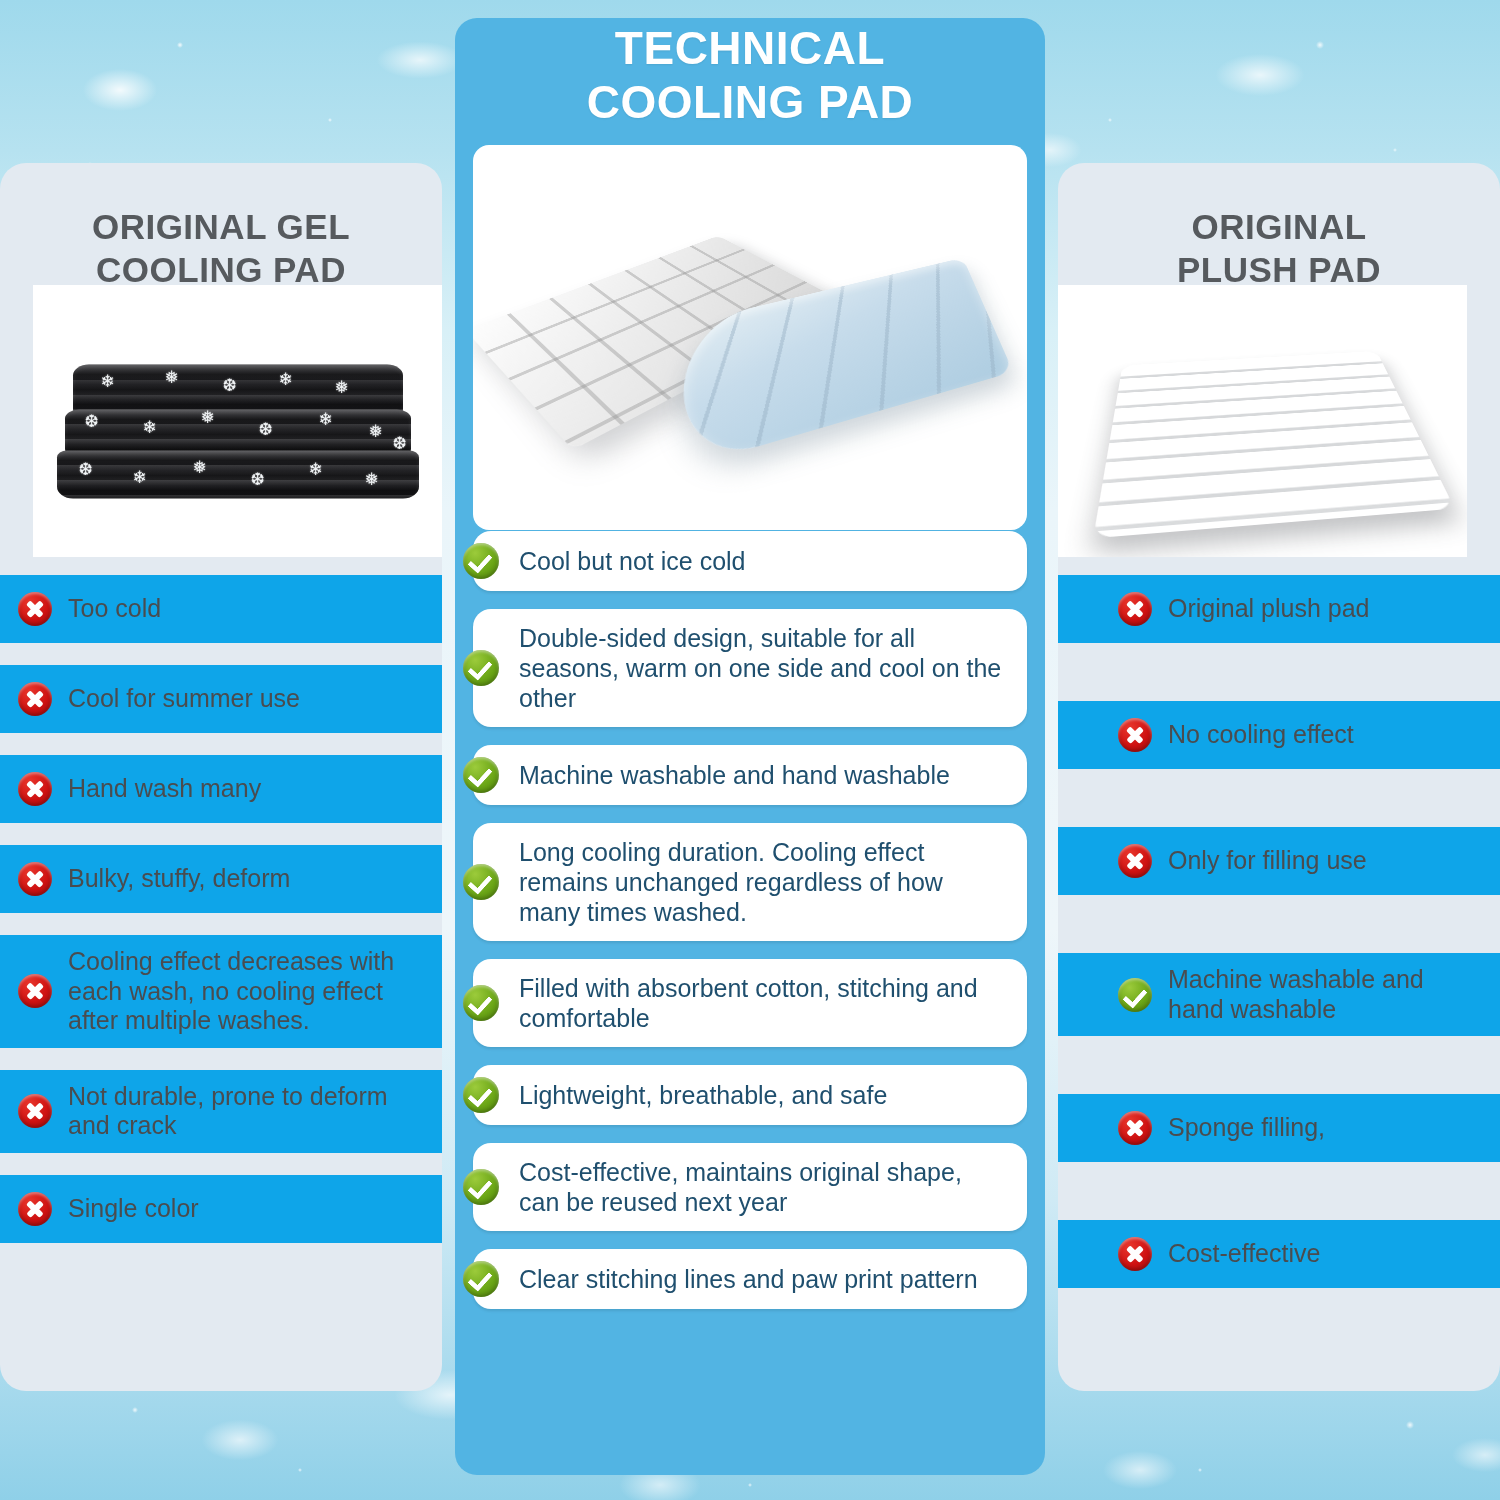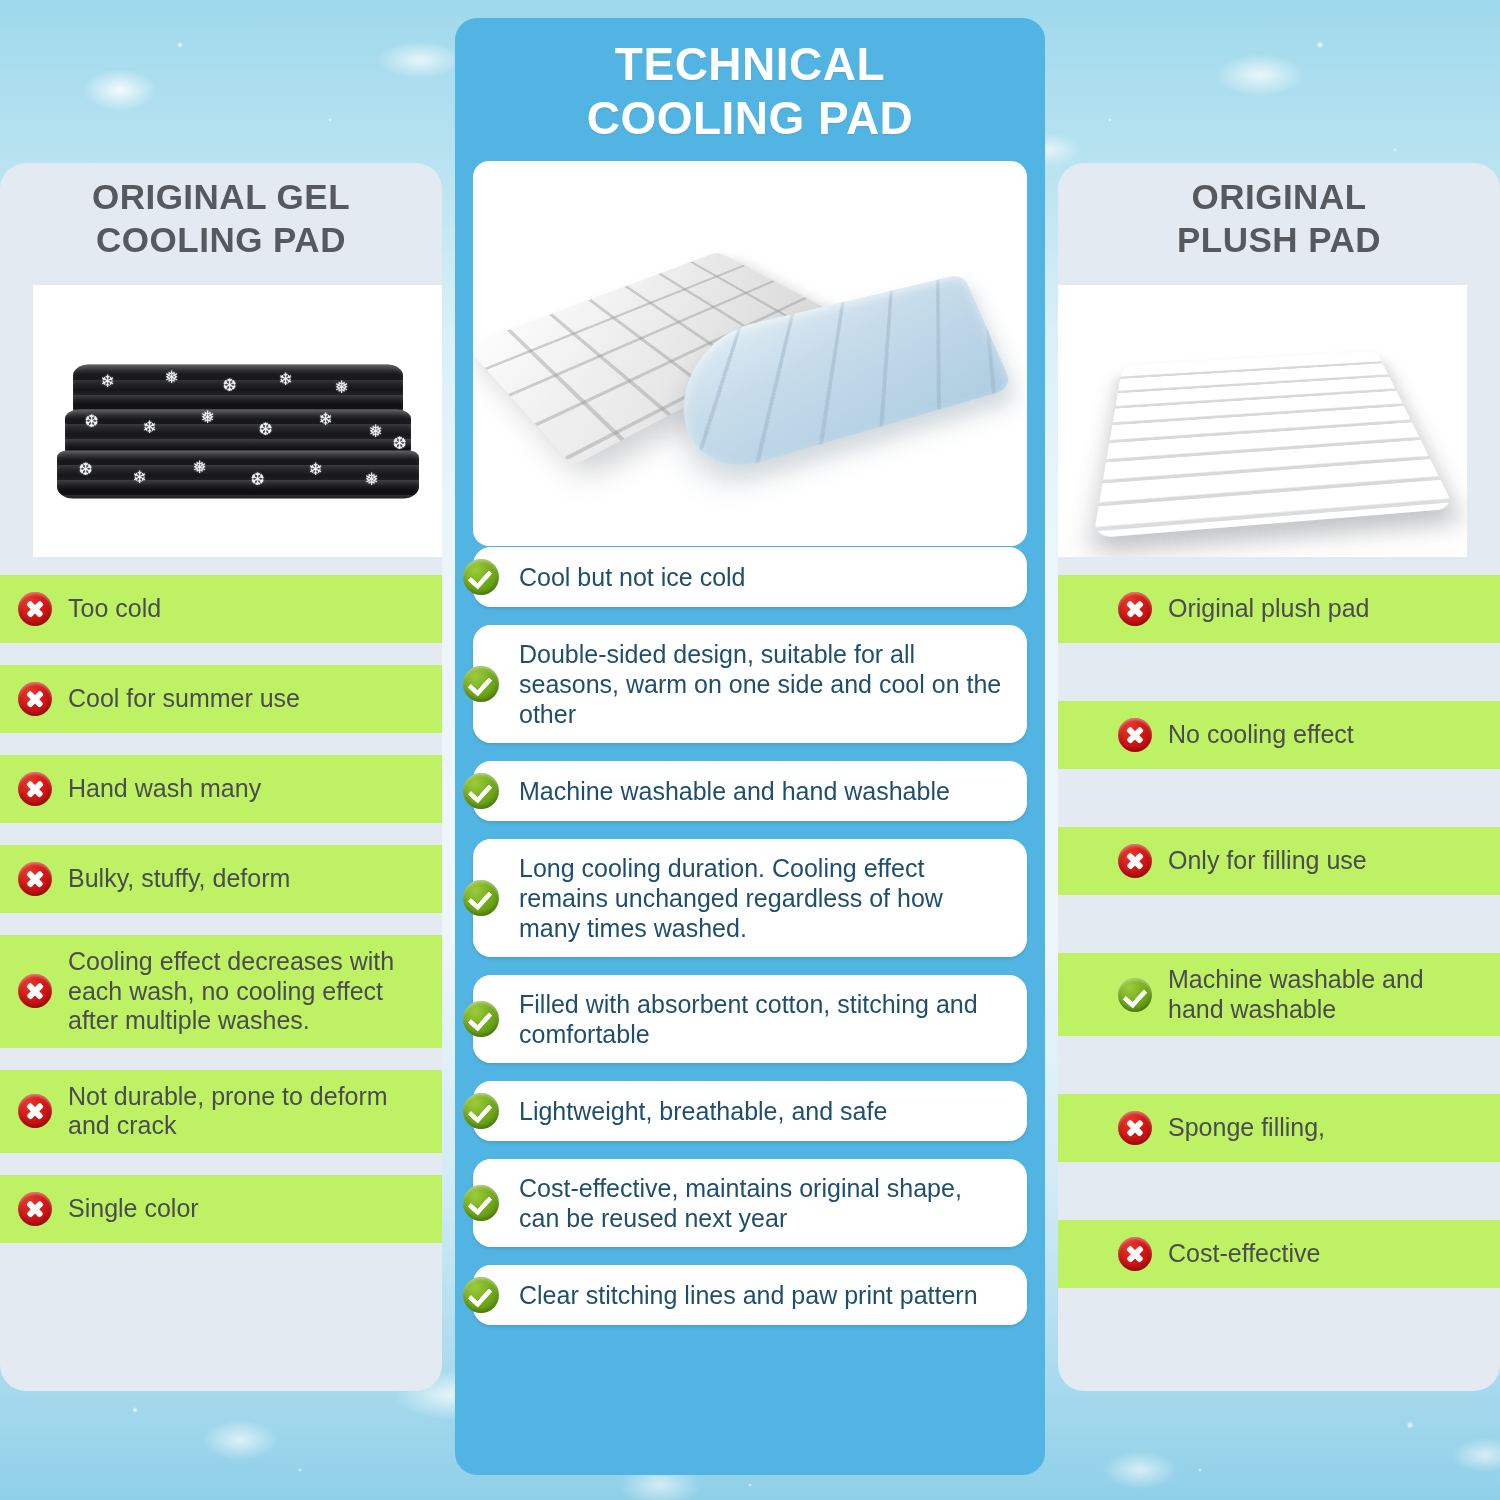--- a/index.html
+++ b/index.html
@@ -71,21 +71,21 @@
   #left-panel  { left: 0;    border-top-left-radius: 26px; }
   #right-panel { left: 1058px; }
 
   .panel-title {
     text-align: center;
     color: #565a5e;
     font-size: 35px;
     font-weight: bold;
     line-height: 1.24;
     letter-spacing: .5px;
-    padding-top: 12px;
+    padding-top: 42px;
   }
 
   .photo-frame {
     position: absolute;
     background: #fff;
     overflow: hidden;
   }
   #left-photo  { left: 33px; top: 122px; width: 409px; height: 272px; }
   #right-photo { left: 0;    top: 122px; width: 409px; height: 272px; }
 
@@ -134,21 +134,21 @@
     box-shadow: 0 16px 22px rgba(70,75,80,.32), inset 0 0 26px rgba(255,255,255,.35);
     background-image: repeating-linear-gradient(
       to bottom,
       rgba(255,255,255,.30) 0px, rgba(255,255,255,.30) 22px,
       rgba(120,126,132,.30) 23px, rgba(120,126,132,.30) 27px);
   }
 
   
   .side-rows { position: absolute; top: 412px; left: 0; width: 442px; }
   .side-row {
-    background: #bef264;
+    background: #0ea5e9;
     display: flex;
     align-items: center;
     min-height: 68px;
     padding: 12px 14px;
   }
   #left-panel  .side-row { padding-left: 18px;  padding-right: 14px; }
   #right-panel .side-row { padding-left: 60px;  padding-right: 14px; }
   .side-gap { height: 22px; }
   #right-panel .side-gap { height: 58px; }
 
@@ -206,21 +206,21 @@
     border-radius: 22px;
     padding: 0 18px;
   }
   #center-title {
     color: #fff;
     text-align: center;
     font-size: 46px;
     font-weight: bold;
     line-height: 1.17;
     letter-spacing: .5px;
-    padding-top: 20px;
+    padding-top: 4px;
     text-shadow: 0 1px 2px rgba(0,0,0,.08);
   }
   #center-photo {
     margin: 15px 0 0 0;
     height: 385px;
     background: #fff;
     border-radius: 16px;
     position: relative;
     overflow: hidden;
   }

